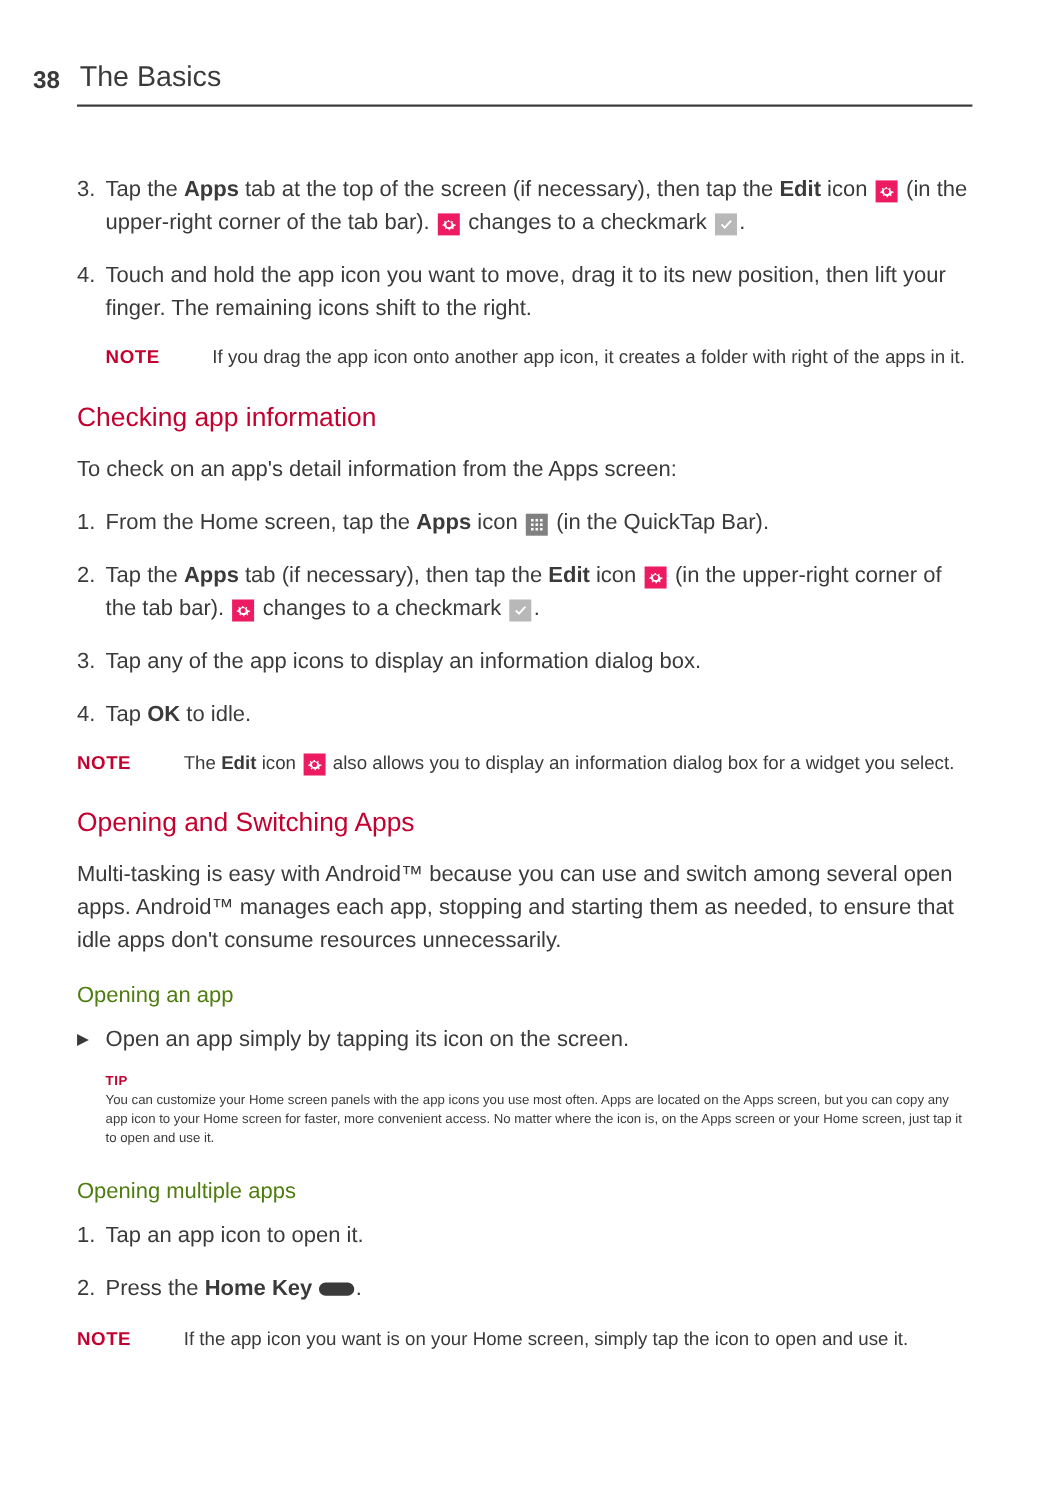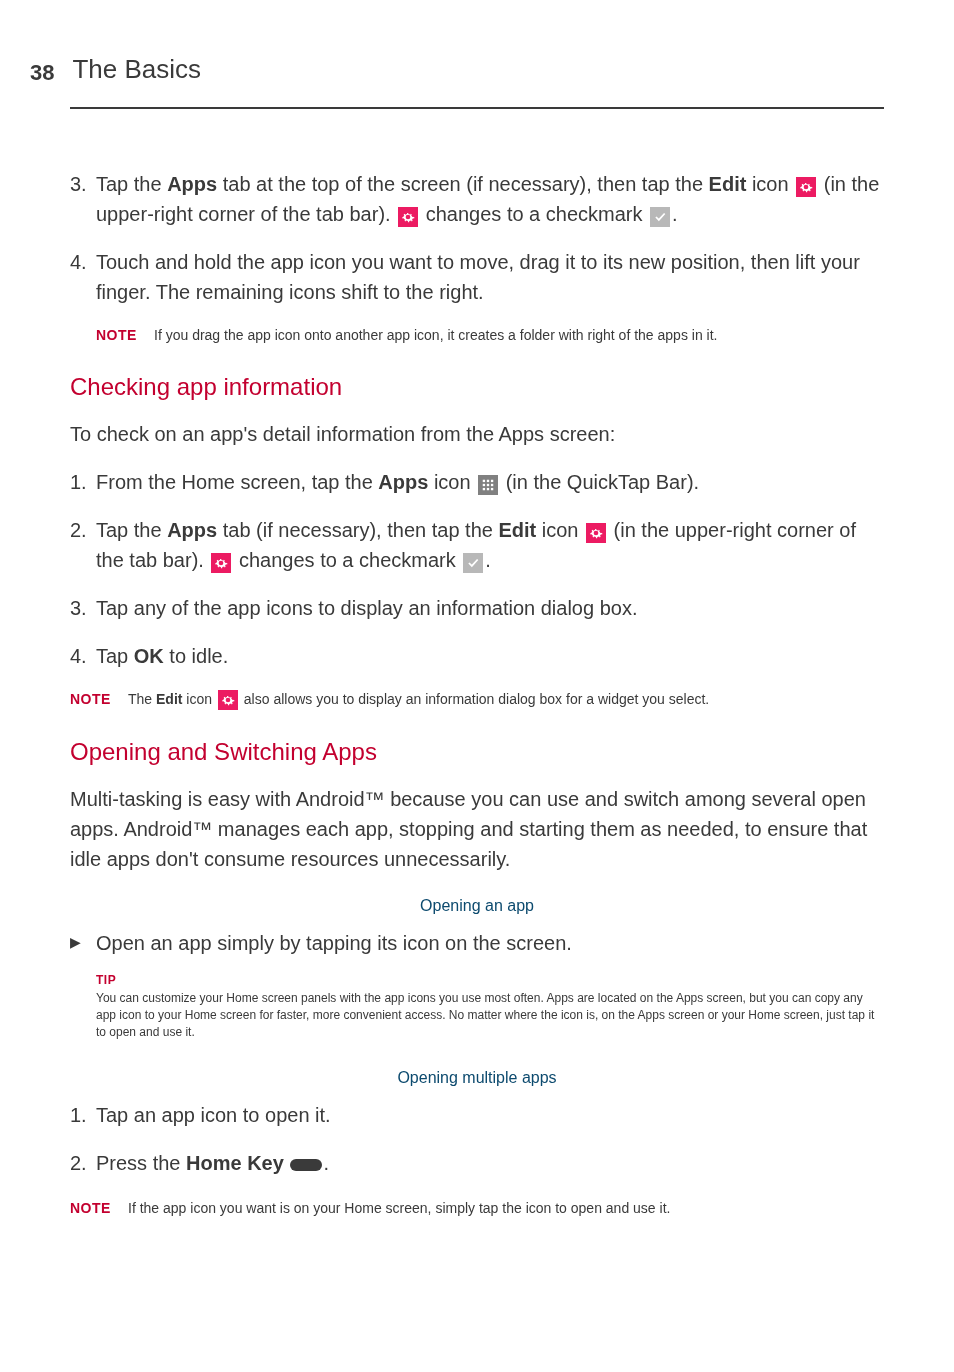--- a/index.html
+++ b/index.html
@@ -15,21 +15,21 @@
     width: 954px;
     min-height: 1372px;
     box-sizing: border-box;
     padding: 50px 70px 40px 70px;
     position: relative;
   }
   .header-row {
     display: flex;
     align-items: flex-end;
     border-bottom: 2px solid #3a3a3a;
-    padding-bottom: 18px;
+    padding-bottom: 6px;
     margin-bottom: 60px;
   }
   .page-number {
     font-weight: 600;
     font-size: 22px;
     margin-right: 18px;
     margin-left: -40px;
   }
   .section-title {
     font-size: 26px;
@@ -67,46 +67,46 @@
   .apps-grid {
     background: #808080;
   }
   .apps-grid svg { width:14px; height:14px; }
   .home-key {
     display:inline-block;
     vertical-align: -2px;
   }
   .note-row {
     display: flex;
-    font-size: 14px;
+    font-size: 17px;
     margin: 4px 0 24px 26px;
     line-height:1.45;
+    gap:39px;
   }
   .note-label {
     color: #c3002f;
     font-weight: 700;
     flex: none;
     width: 58px;
     letter-spacing:0.5px;
   }
   .note-body {
     flex: 1;
   }
   .h2-red {
     color: #c3002f;
     font-size: 24px;
     font-weight: 500;
     margin: 0 0 14px 0;
   }
   .h3-black {
-    color: #0c4a6e;
-    font-size: 16px;
+    color: #4d7c0f;
+    font-size: 20px;
     font-weight: 500;
     margin: 20px 0 10px 0;
-    text-align: center;
   }
   .para {
     margin-bottom: 18px;
   }
   .bullet-row {
     display:flex;
     margin-bottom:14px;
   }
   .bullet-mark {
     width:26px;

